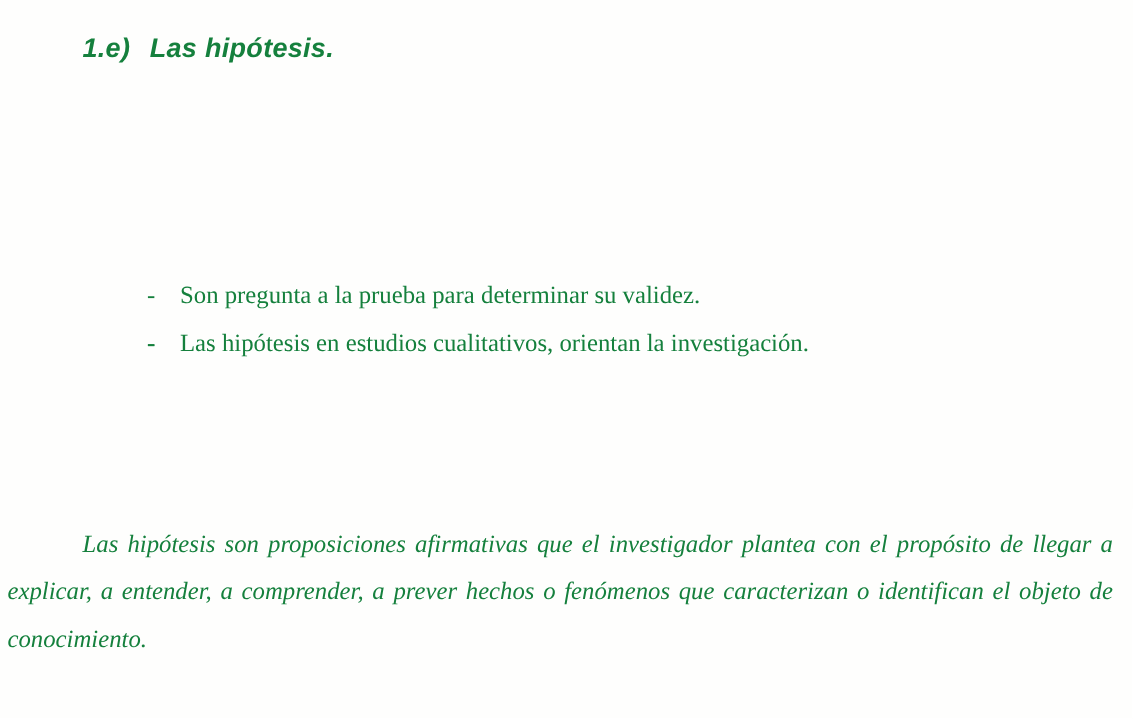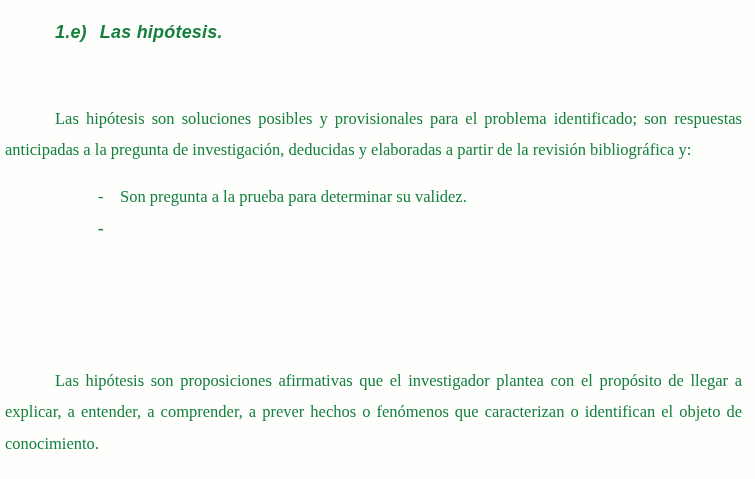--- a/index.html
+++ b/index.html
@@ -34,21 +34,21 @@
   .para {
     position: absolute;
     left: 5px;
     width: 737px;
     font-size: 16.5px;
     line-height: 31.5px;
     text-align: justify;
     text-indent: 50px;
   }
   .para-intro { top: 86px; }
-  .para-conclusion { top: 348px; }
+  .para-conclusion { top: 330px; font-style: italic; }
   .bullet-list {
     position: absolute;
     left: 5px;
     top: 181px;
     width: 737px;
   }
   .bullet-item {
     position: relative;
     padding-left: 115px;
     font-size: 16.5px;
@@ -64,30 +64,30 @@
 </style>
 </head>
 <body>
 
 <div class="page">
 
   <div class="heading">
     <span class="heading-number">1.e)</span><span class="heading-title">Las hipótesis.</span>
   </div>
 
-  <p class="para para-intro">Las hipótesis son soluciones posibles y provisionales para el problema identificado; son respuestas anticipadas a la pregunta de investigación, deducidas y elaboradas a partir de la revisión bibliográfica y:</p>
 
   <div class="bullet-list">
     <div class="bullet-item">
       <span class="bullet-marker">-</span>
       <span class="bullet-text">Son pregunta a la prueba para determinar su validez.</span>
     </div>
     <div class="bullet-item">
       <span class="bullet-marker">-</span>
     </div>
     <div class="bullet-item">
       <span class="bullet-marker">-</span>
+      <span class="bullet-text">Las hipótesis en estudios cualitativos, orientan la investigación.</span>
     </div>
   </div>
 
   <p class="para para-conclusion">Las hipótesis son proposiciones afirmativas que el investigador plantea con el propósito de llegar a explicar, a entender, a comprender, a prever hechos o fenómenos que caracterizan o identifican el objeto de conocimiento.</p>
 
 </div>
 
 </body></html>

